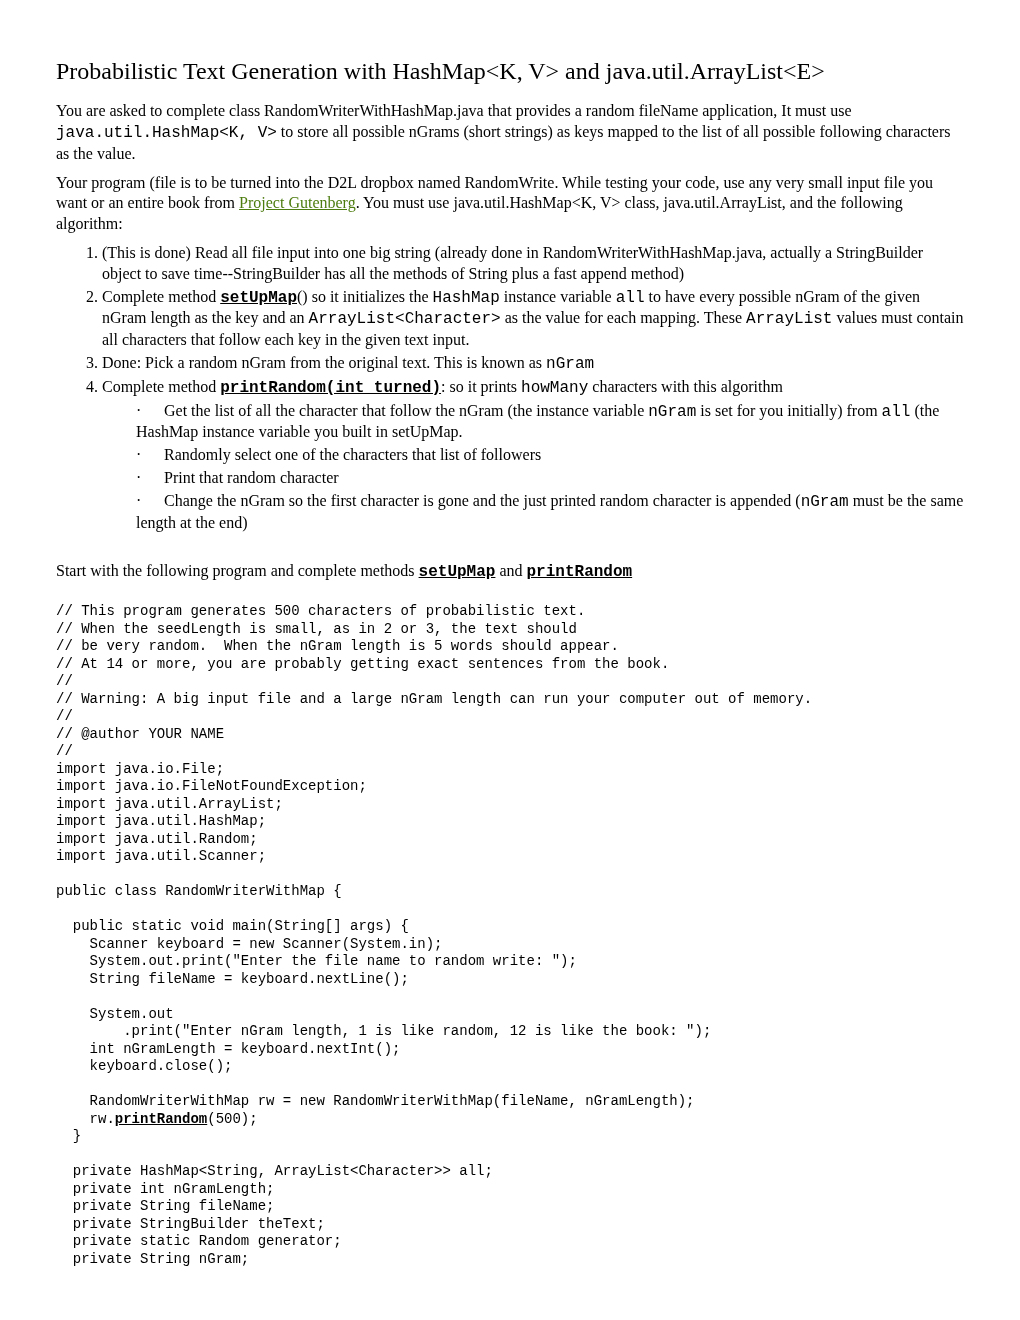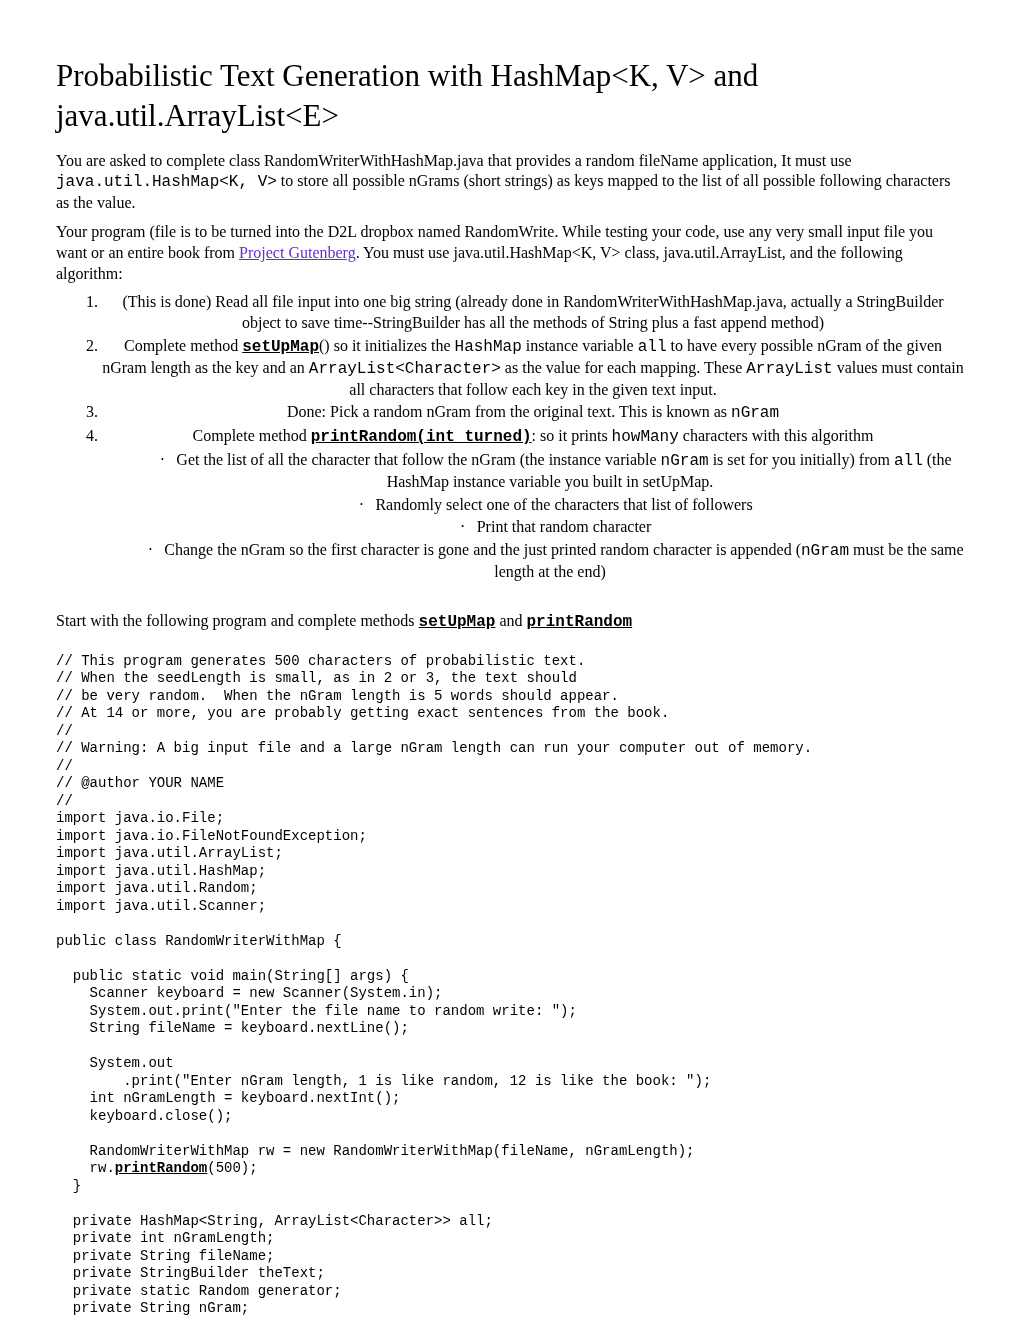--- a/index.html
+++ b/index.html
@@ -7,56 +7,55 @@
       color: #000;
       margin: 0;
       padding: 56px 56px 40px 56px;
       width: 1020px;
       box-sizing: border-box;
       font-size: 16px;
       line-height: 1.3;
       background: #fff;
     }
     h1 {
-      font-size: 31px;
+      font-size: 24px;
       font-weight: normal;
       margin: 0 0 14px 0;
     }
     p {
       margin: 0 0 8px 0;
     }
     .mono {
       font-family: 'Courier New', Courier, monospace;
     }
     ol {
       margin: 8px 0 18px 0;
       padding-left: 46px;
     }
     ol > li {
       margin-bottom: 2px;
-      text-align: center;
     }
     .sublist {
       list-style: none;
       margin: 2px 0 2px 34px;
       padding: 0;
     }
     .sublist li {
       margin-bottom: 2px;
     }
     .dot {
       display: inline-block;
       width: 28px;
     }
     b {
       font-weight: bold;
       text-decoration: underline;
     }
     a {
-      color: #6d28d9;
+      color: #4d7c0f;
       text-decoration: underline;
     }
     .code {
       font-family: 'Courier New', Courier, monospace;
       font-size: 14px;
       white-space: pre;
       margin-top: 20px;
       line-height: 1.25;
     }
   </style>

